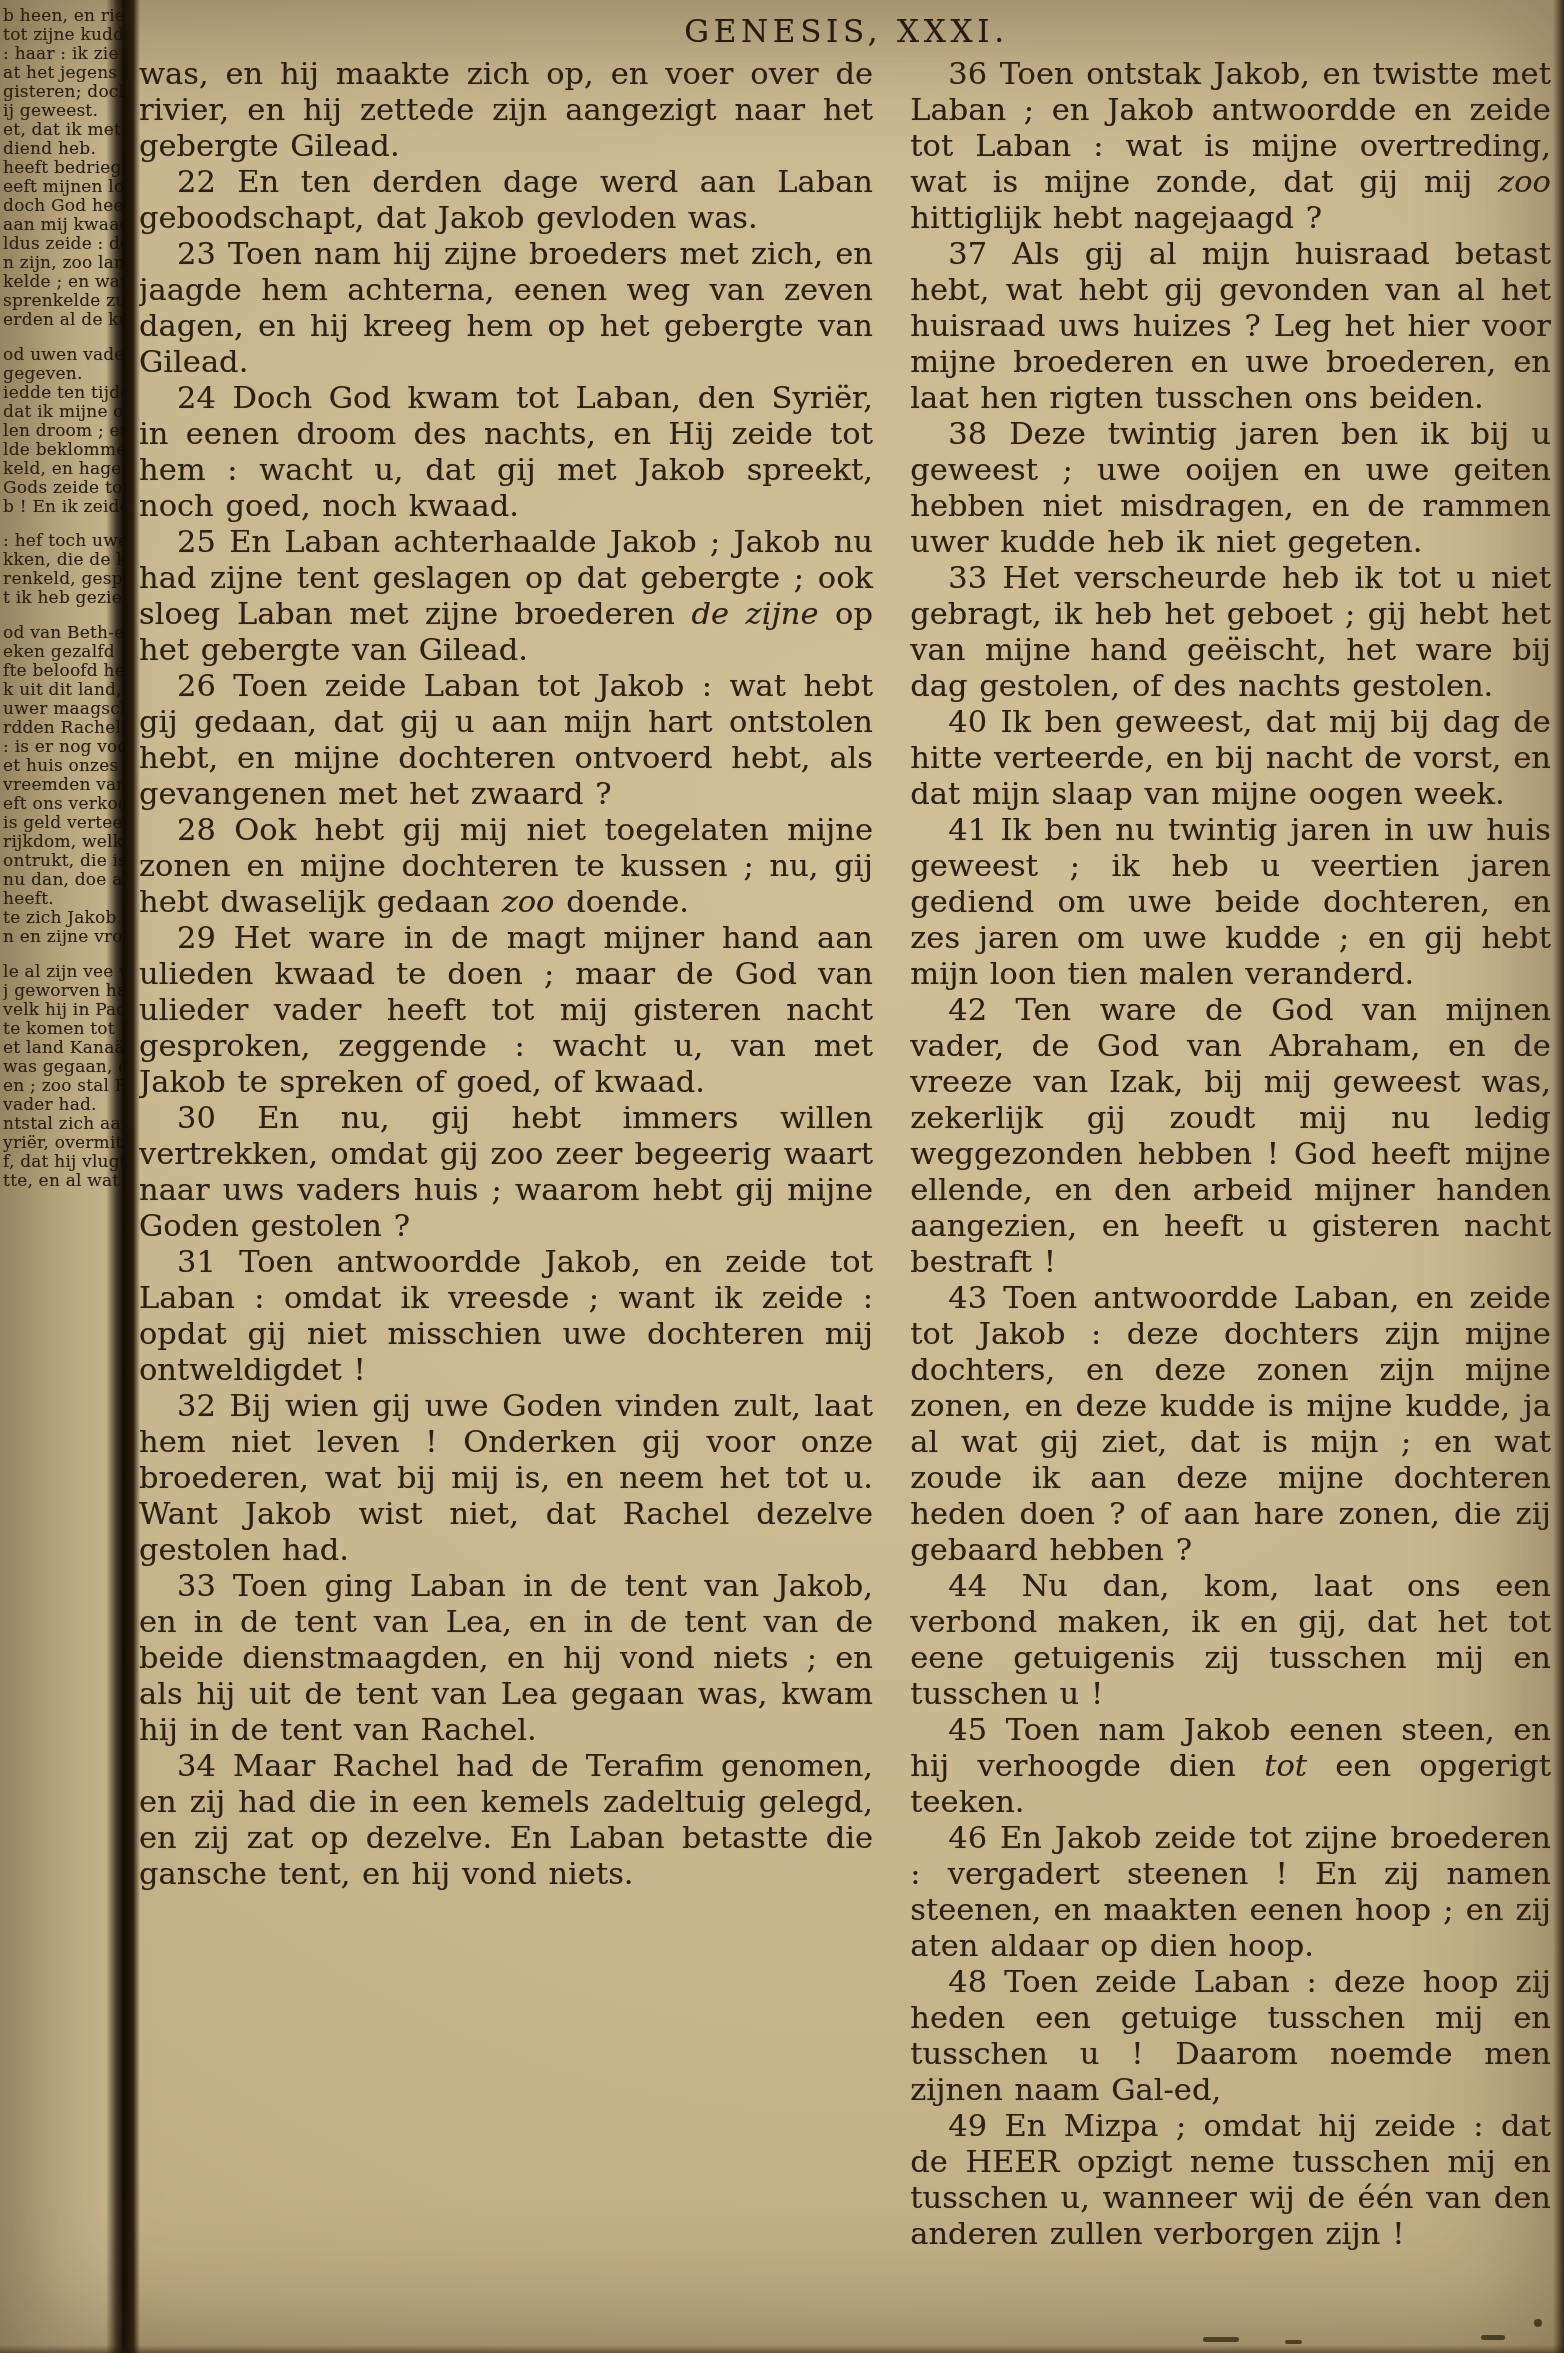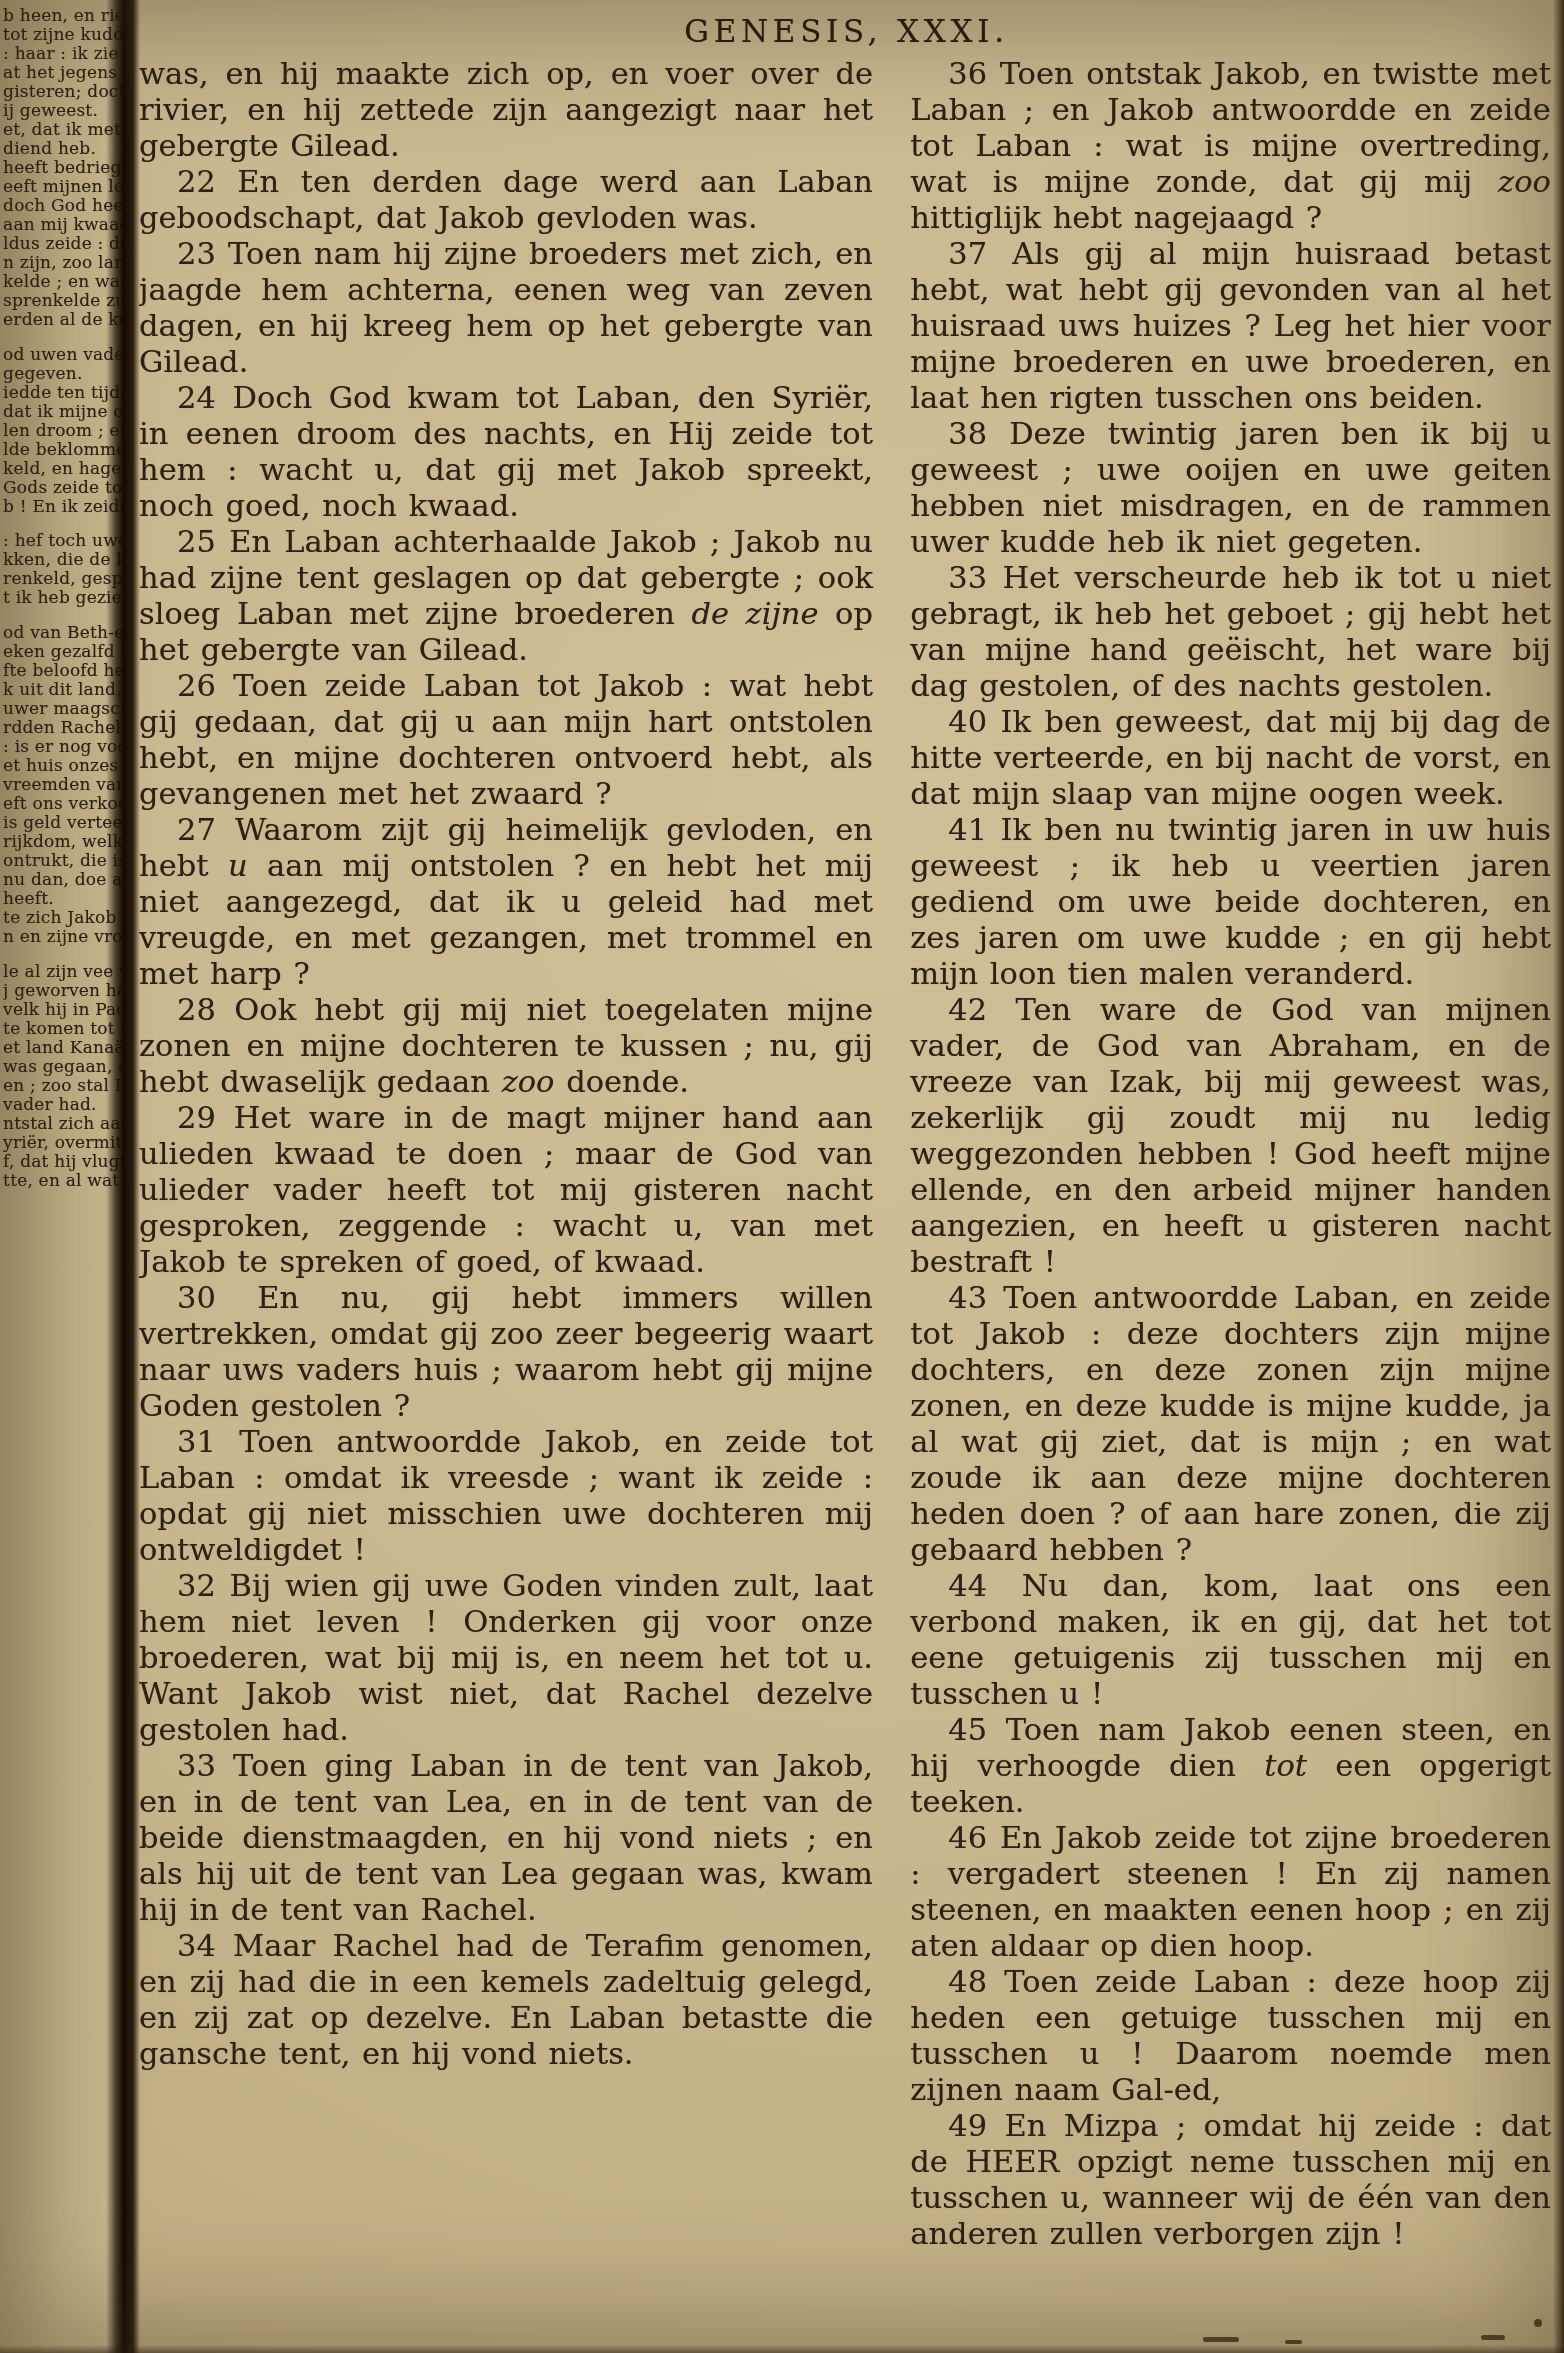--- a/index.html
+++ b/index.html
@@ -140,21 +140,20 @@
   <div class="main">
     <div class="page-header">GENESIS, XXXI.</div>
     <div class="columns">
       <div class="col col-middle" id="col-middle">
           <p class="verse cont">was, en hij maakte zich op, en voer over de rivier, en hij zettede zijn aangezigt naar het gebergte Gilead.</p>
           <p class="verse">22 En ten derden dage werd aan Laban geboodschapt, dat Jakob gevloden was.</p>
           <p class="verse">23 Toen nam hij zijne broeders met zich, en jaagde hem achterna, eenen weg van zeven dagen, en hij kreeg hem op het gebergte van Gilead.</p>
           <p class="verse">24 Doch God kwam tot Laban, den Syriër, in eenen droom des nachts, en Hij zeide tot hem : wacht u, dat gij met Jakob spreekt, noch goed, noch kwaad.</p>
           <p class="verse">25 En Laban achterhaalde Jakob ; Jakob nu had zijne tent geslagen op dat gebergte ; ook sloeg Laban met zijne broederen <i>de zijne</i> op het gebergte van Gilead.</p>
           <p class="verse">26 Toen zeide Laban tot Jakob : wat hebt gij gedaan, dat gij u aan mijn hart ontstolen hebt, en mijne dochteren ontvoerd hebt, als gevangenen met het zwaard ?</p>
-          <p class="verse">27 Waarom zijt gij heimelijk gevloden, en hebt <i>u</i> aan mij ontstolen ? en hebt het mij niet aangezegd, dat ik u geleid had met vreugde, en met gezangen, met trommel en met harp ?</p>
           <p class="verse">28 Ook hebt gij mij niet toegelaten mijne zonen en mijne dochteren te kussen ; nu, gij hebt dwaselijk gedaan <i>zoo</i> doende.</p>
           <p class="verse">29 Het ware in de magt mijner hand aan ulieden kwaad te doen ; maar de God van ulieder vader heeft tot mij gisteren nacht gesproken, zeggende : wacht u, van met Jakob te spreken of goed, of kwaad.</p>
           <p class="verse">30 En nu, gij hebt immers willen vertrekken, omdat gij zoo zeer begeerig waart naar uws vaders huis ; waarom hebt gij mijne Goden gestolen ?</p>
           <p class="verse">31 Toen antwoordde Jakob, en zeide tot Laban : omdat ik vreesde ; want ik zeide : opdat gij niet misschien uwe dochteren mij ontweldigdet !</p>
           <p class="verse">32 Bij wien gij uwe Goden vinden zult, laat hem niet leven ! Onderken gij voor onze broederen, wat bij mij is, en neem het tot u.  Want Jakob wist niet, dat Rachel dezelve gestolen had.</p>
           <p class="verse">33 Toen ging Laban in de tent van Jakob, en in de tent van Lea, en in de tent van de beide dienstmaagden, en hij vond niets ; en als hij uit de tent van Lea gegaan was, kwam hij in de tent van Rachel.</p>
           <p class="verse">34 Maar Rachel had de Terafim genomen, en zij had die in een kemels zadeltuig gelegd, en zij zat op dezelve.  En Laban betastte die gansche tent, en hij vond niets.</p>
         </div>
       <div class="col-divider"></div>
       <div class="col col-right" id="col-right">

